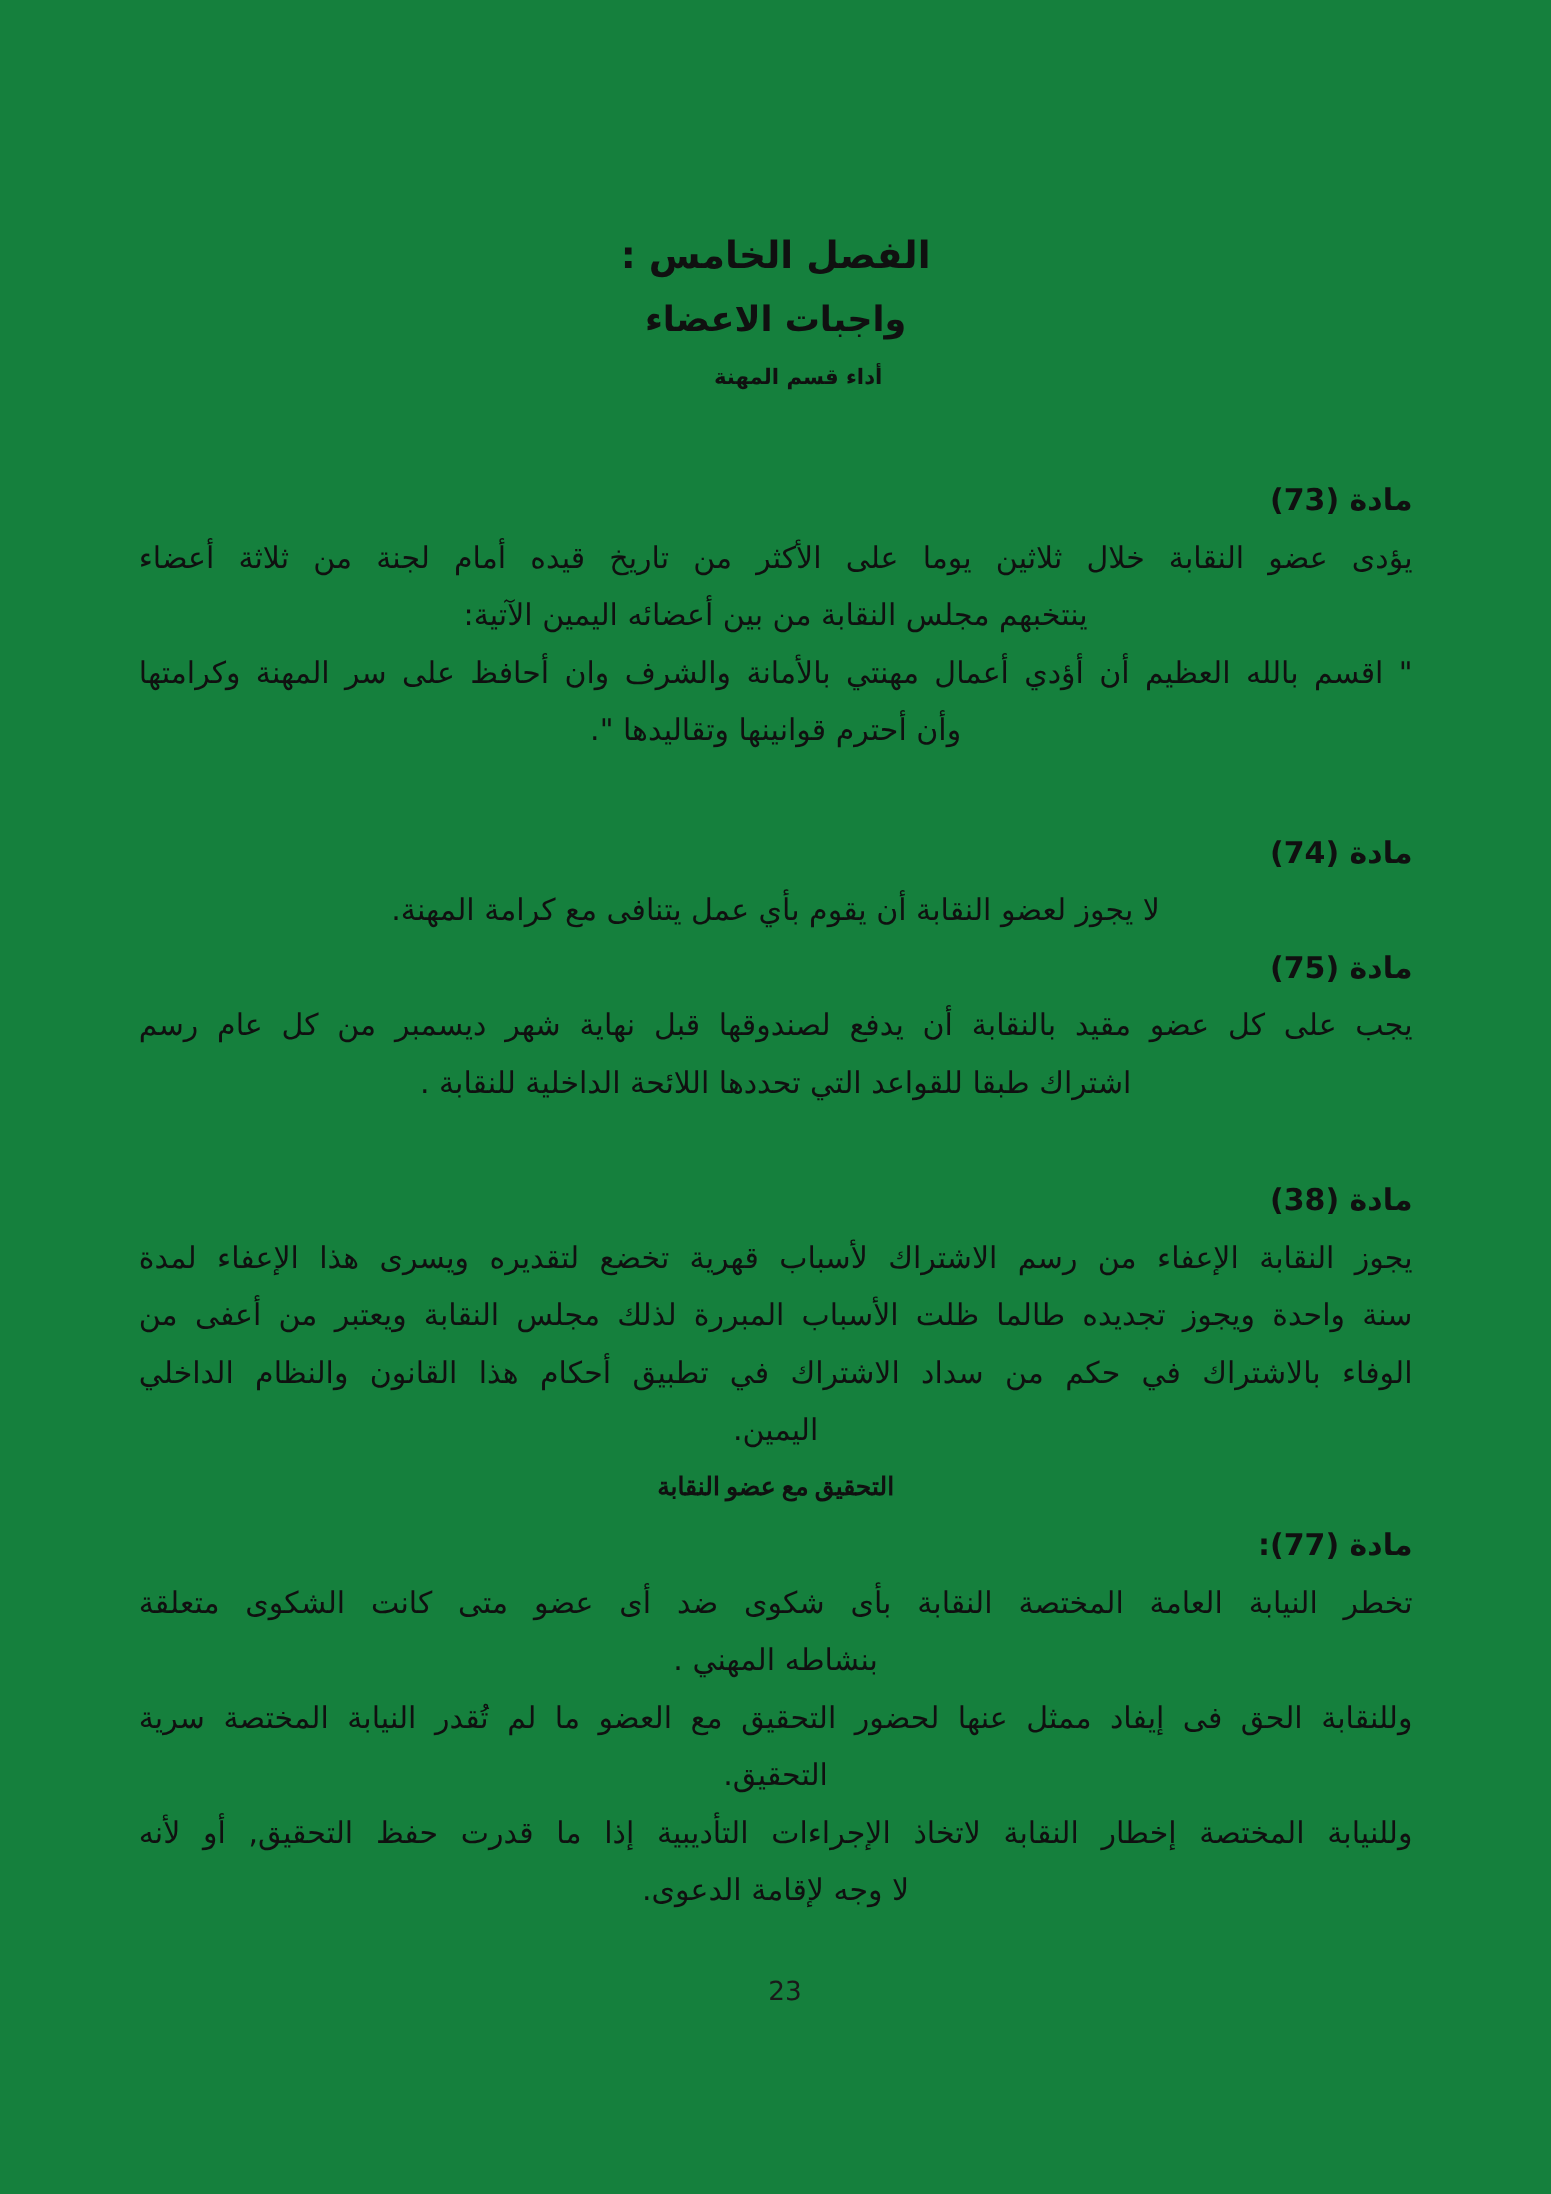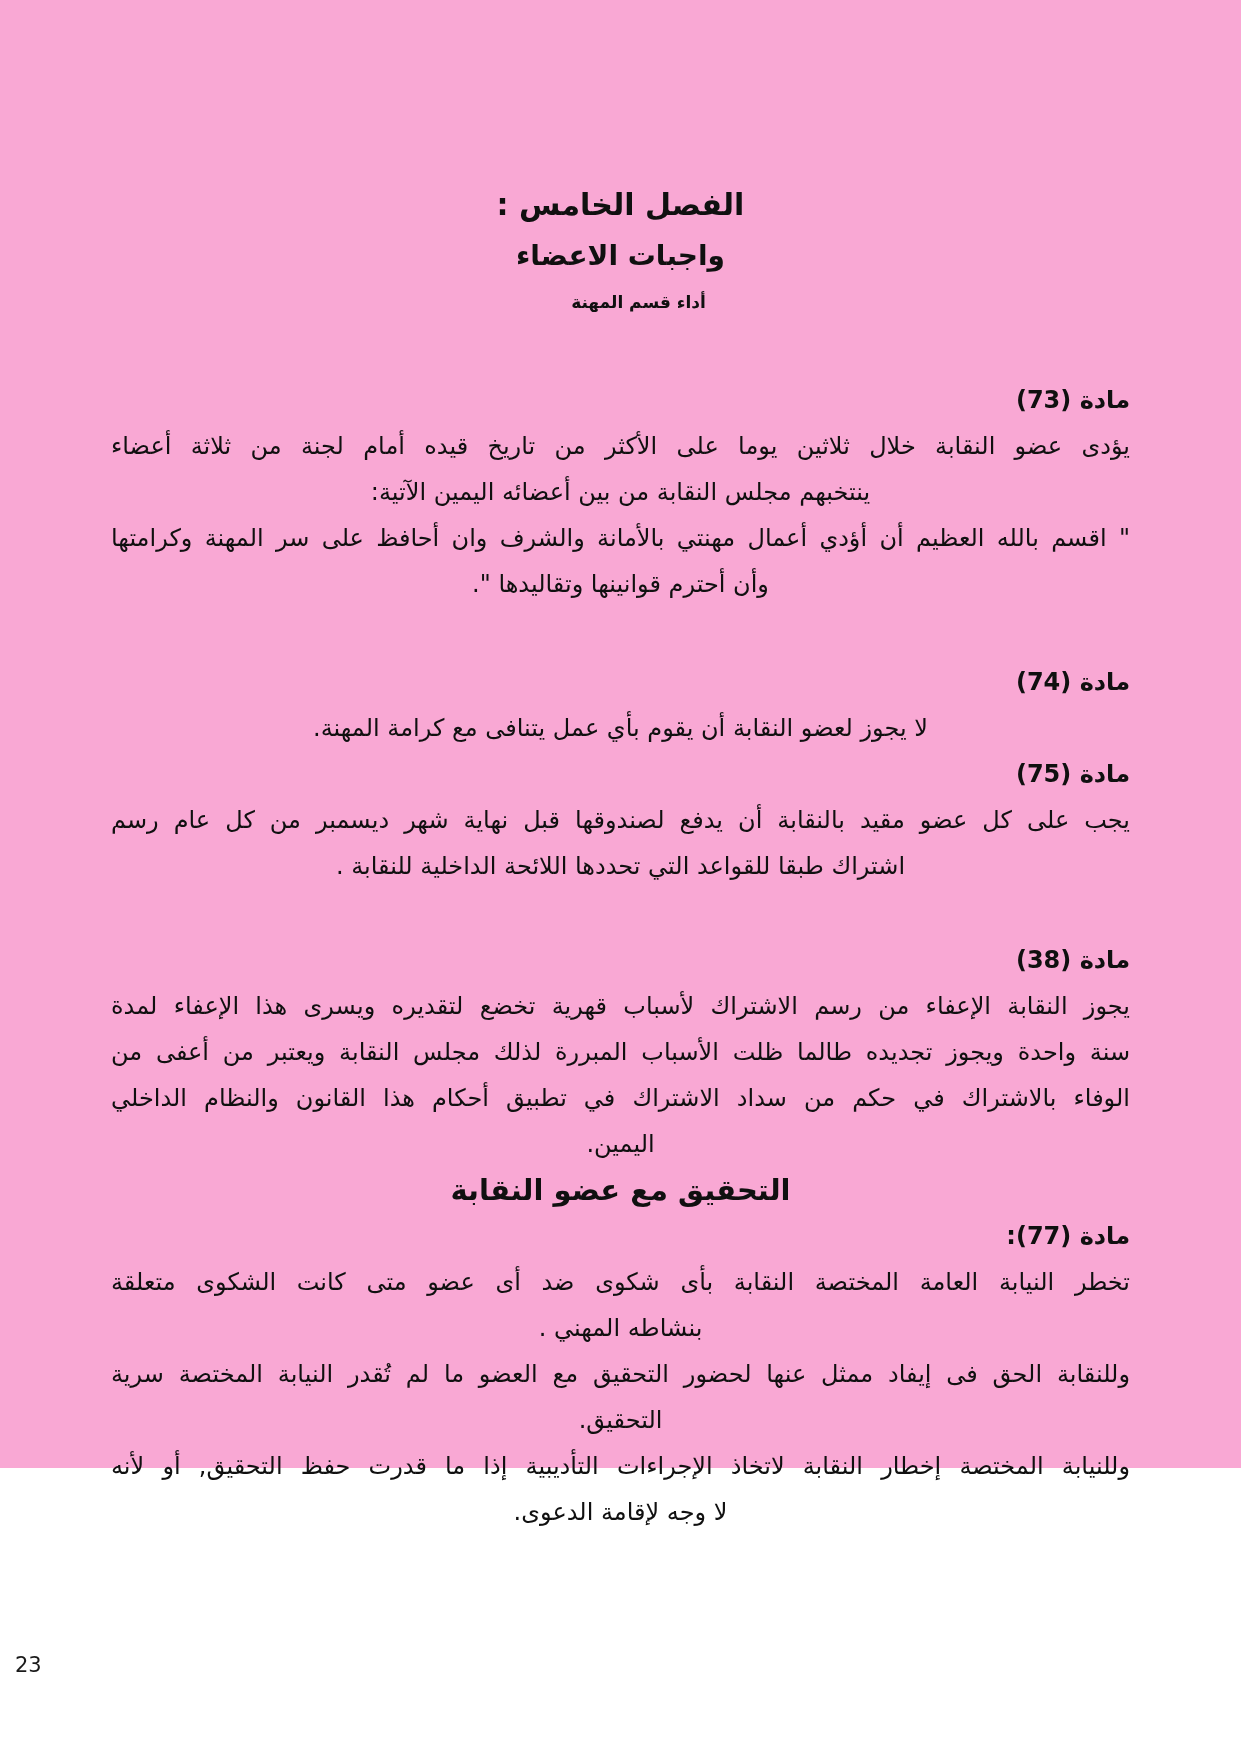--- a/index.html
+++ b/index.html
@@ -11,23 +11,23 @@
     width: 1241px;
     height: 1755px;
     position: relative;
     font-family: "DejaVu Sans", sans-serif;
     color: #101010;
     direction: rtl;
     overflow: hidden;
   }
   .page {
     width: 1241px;
-    height: 1468px;
+    height: 1755px;
     position: relative;
-    background: #f9a8d4;
+    background: #15803d;
   }
   .title-block {
     padding-top: 190px;
     text-align: center;
   }
   .title-1 {
     font-size: 30px;
     font-weight: bold;
     line-height: 30px;
     margin-bottom: 22px;
@@ -62,31 +62,32 @@
     white-space: normal;
   }
   .line.justify {
     text-align: justify;
     text-align-last: justify;
   }
   .gap-lg { margin-top: 62px; }
   .gap-md { margin-top: 52px; }
   .gap-sm { margin-top: 48px; }
   .sub-heading {
-    font-size: 29px;
+    font-size: 20px;
     font-weight: bold;
     line-height: 46px;
     text-align: center;
+    font-family: Liberation Serif, serif;
   }
   .page-number {
     position: absolute;
     left: 0;
     right: 0;
-    top: 1652px;
-    text-align: left;
+    top: 1580px;
+    text-align: center;
     font-size: 21px;
     line-height: 26px;
     color: #1a1a1a;
     padding-left: 15px;
   }
 </style>
 </head>
 <body>
 
 <div class="page">

